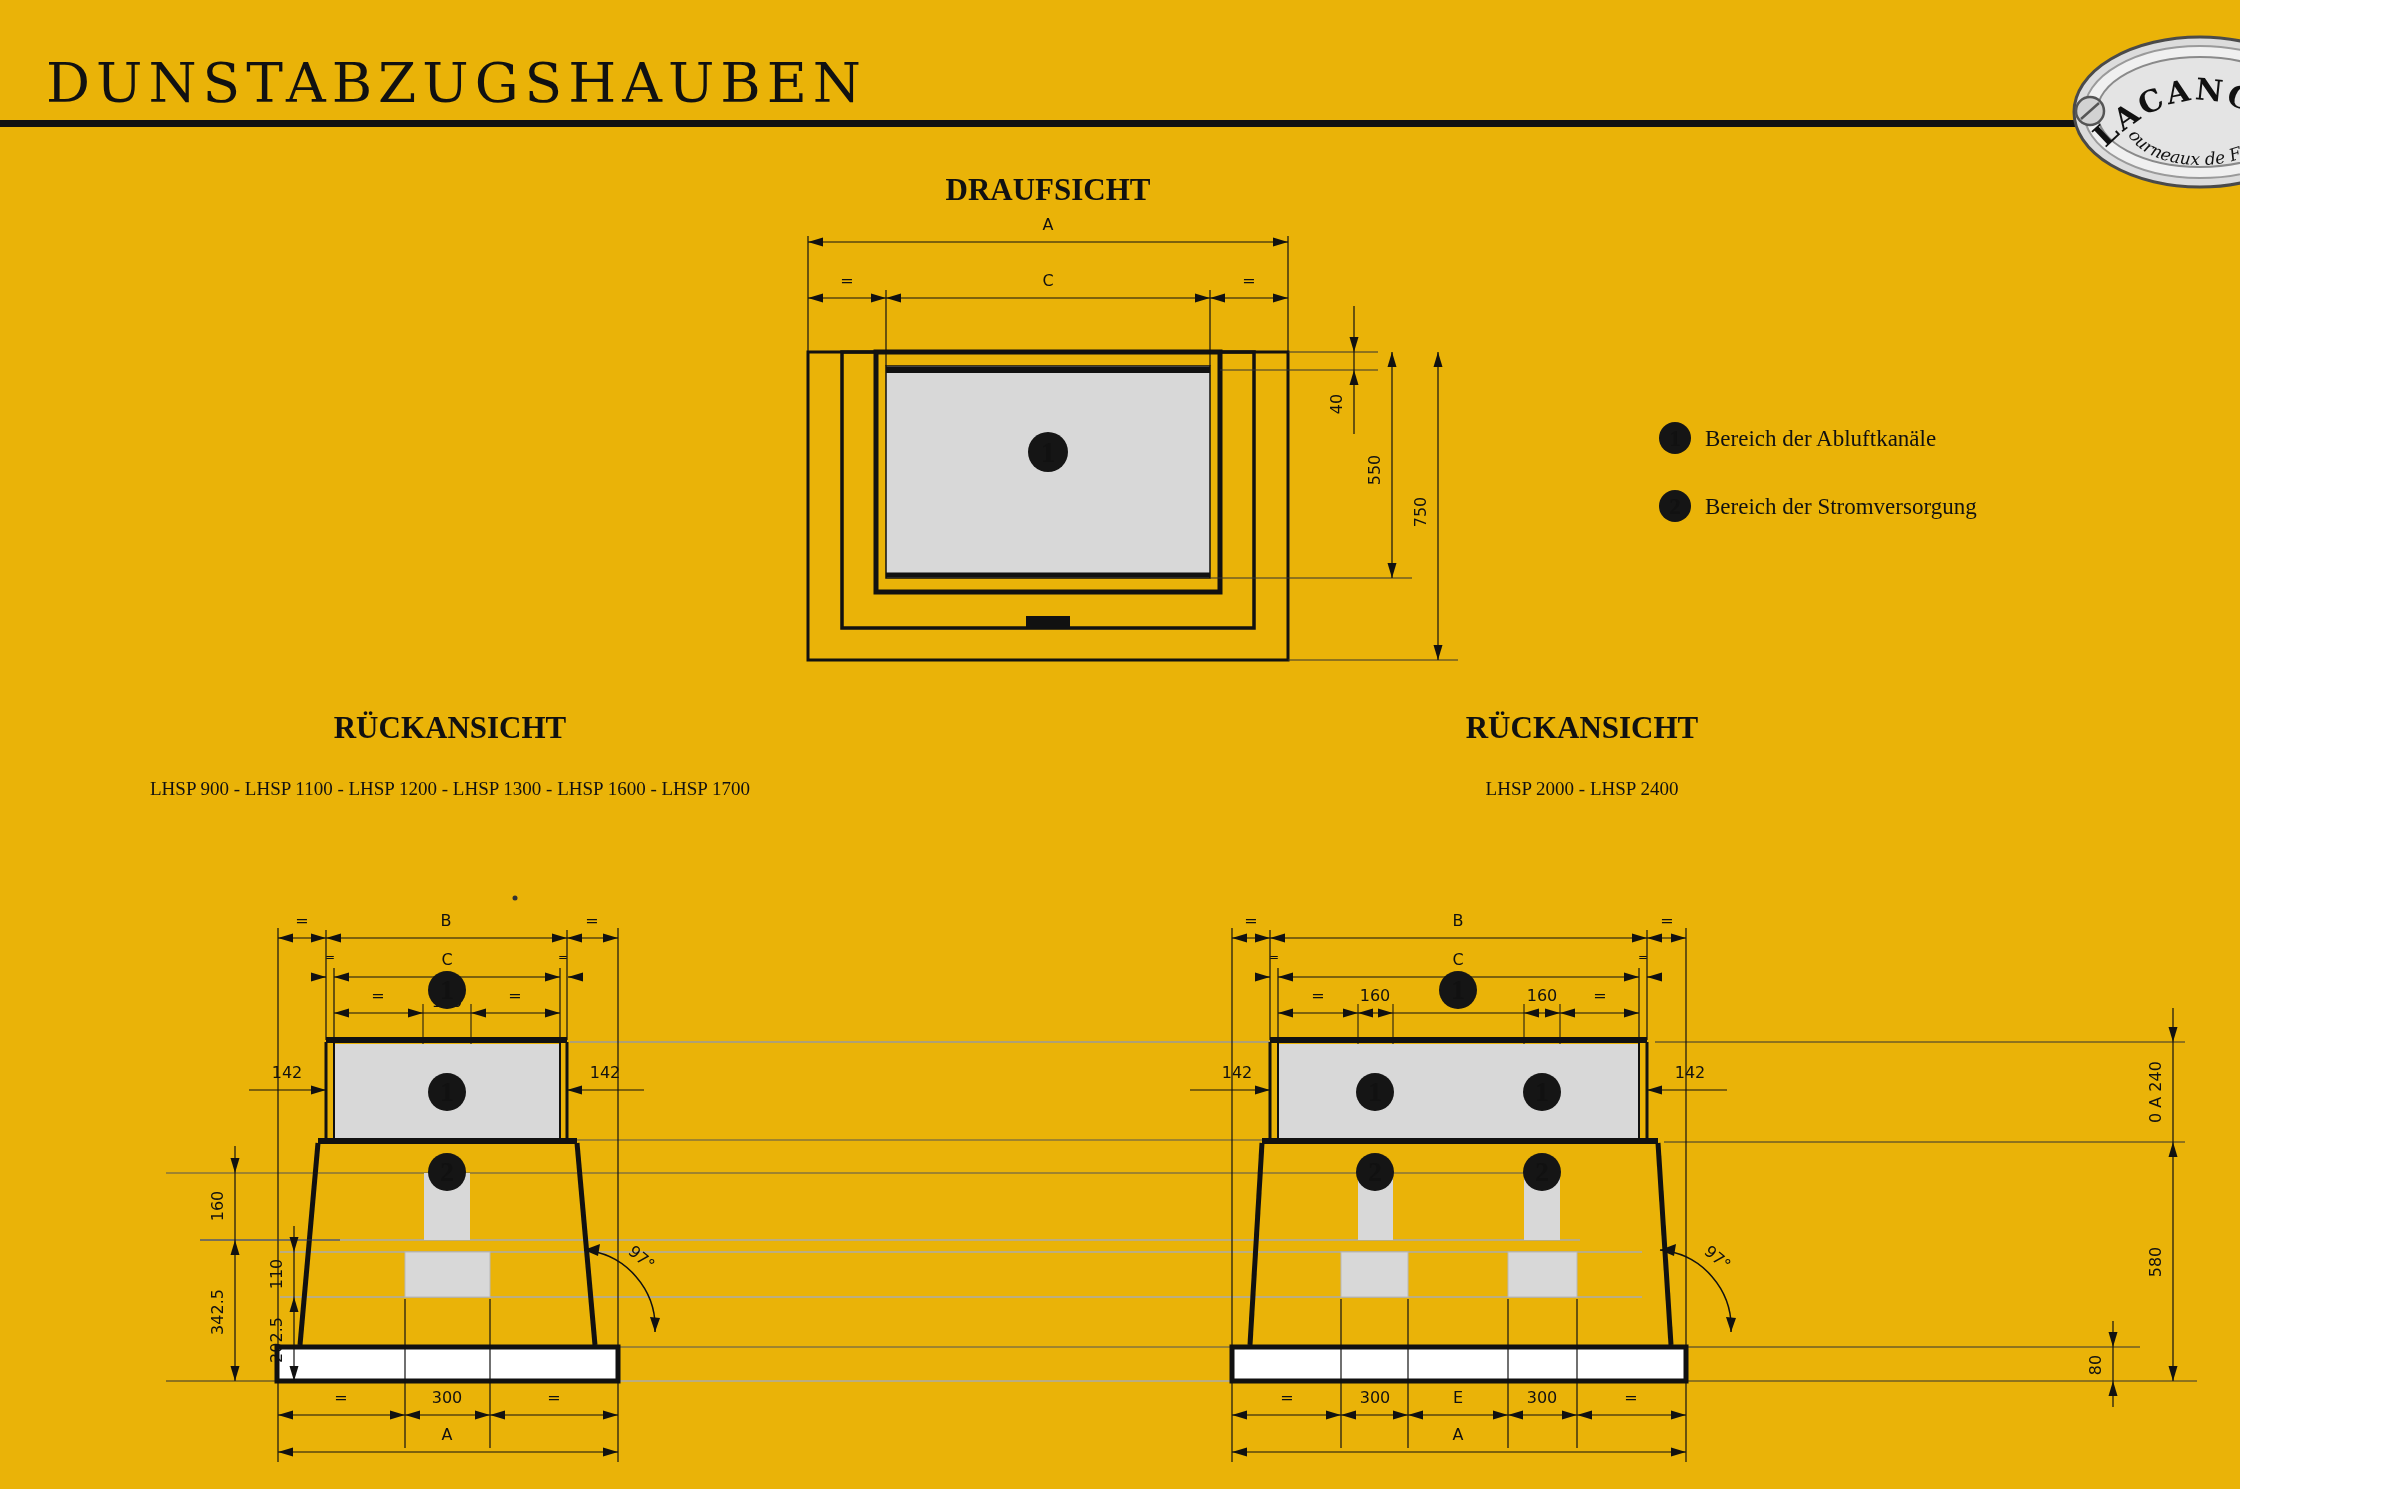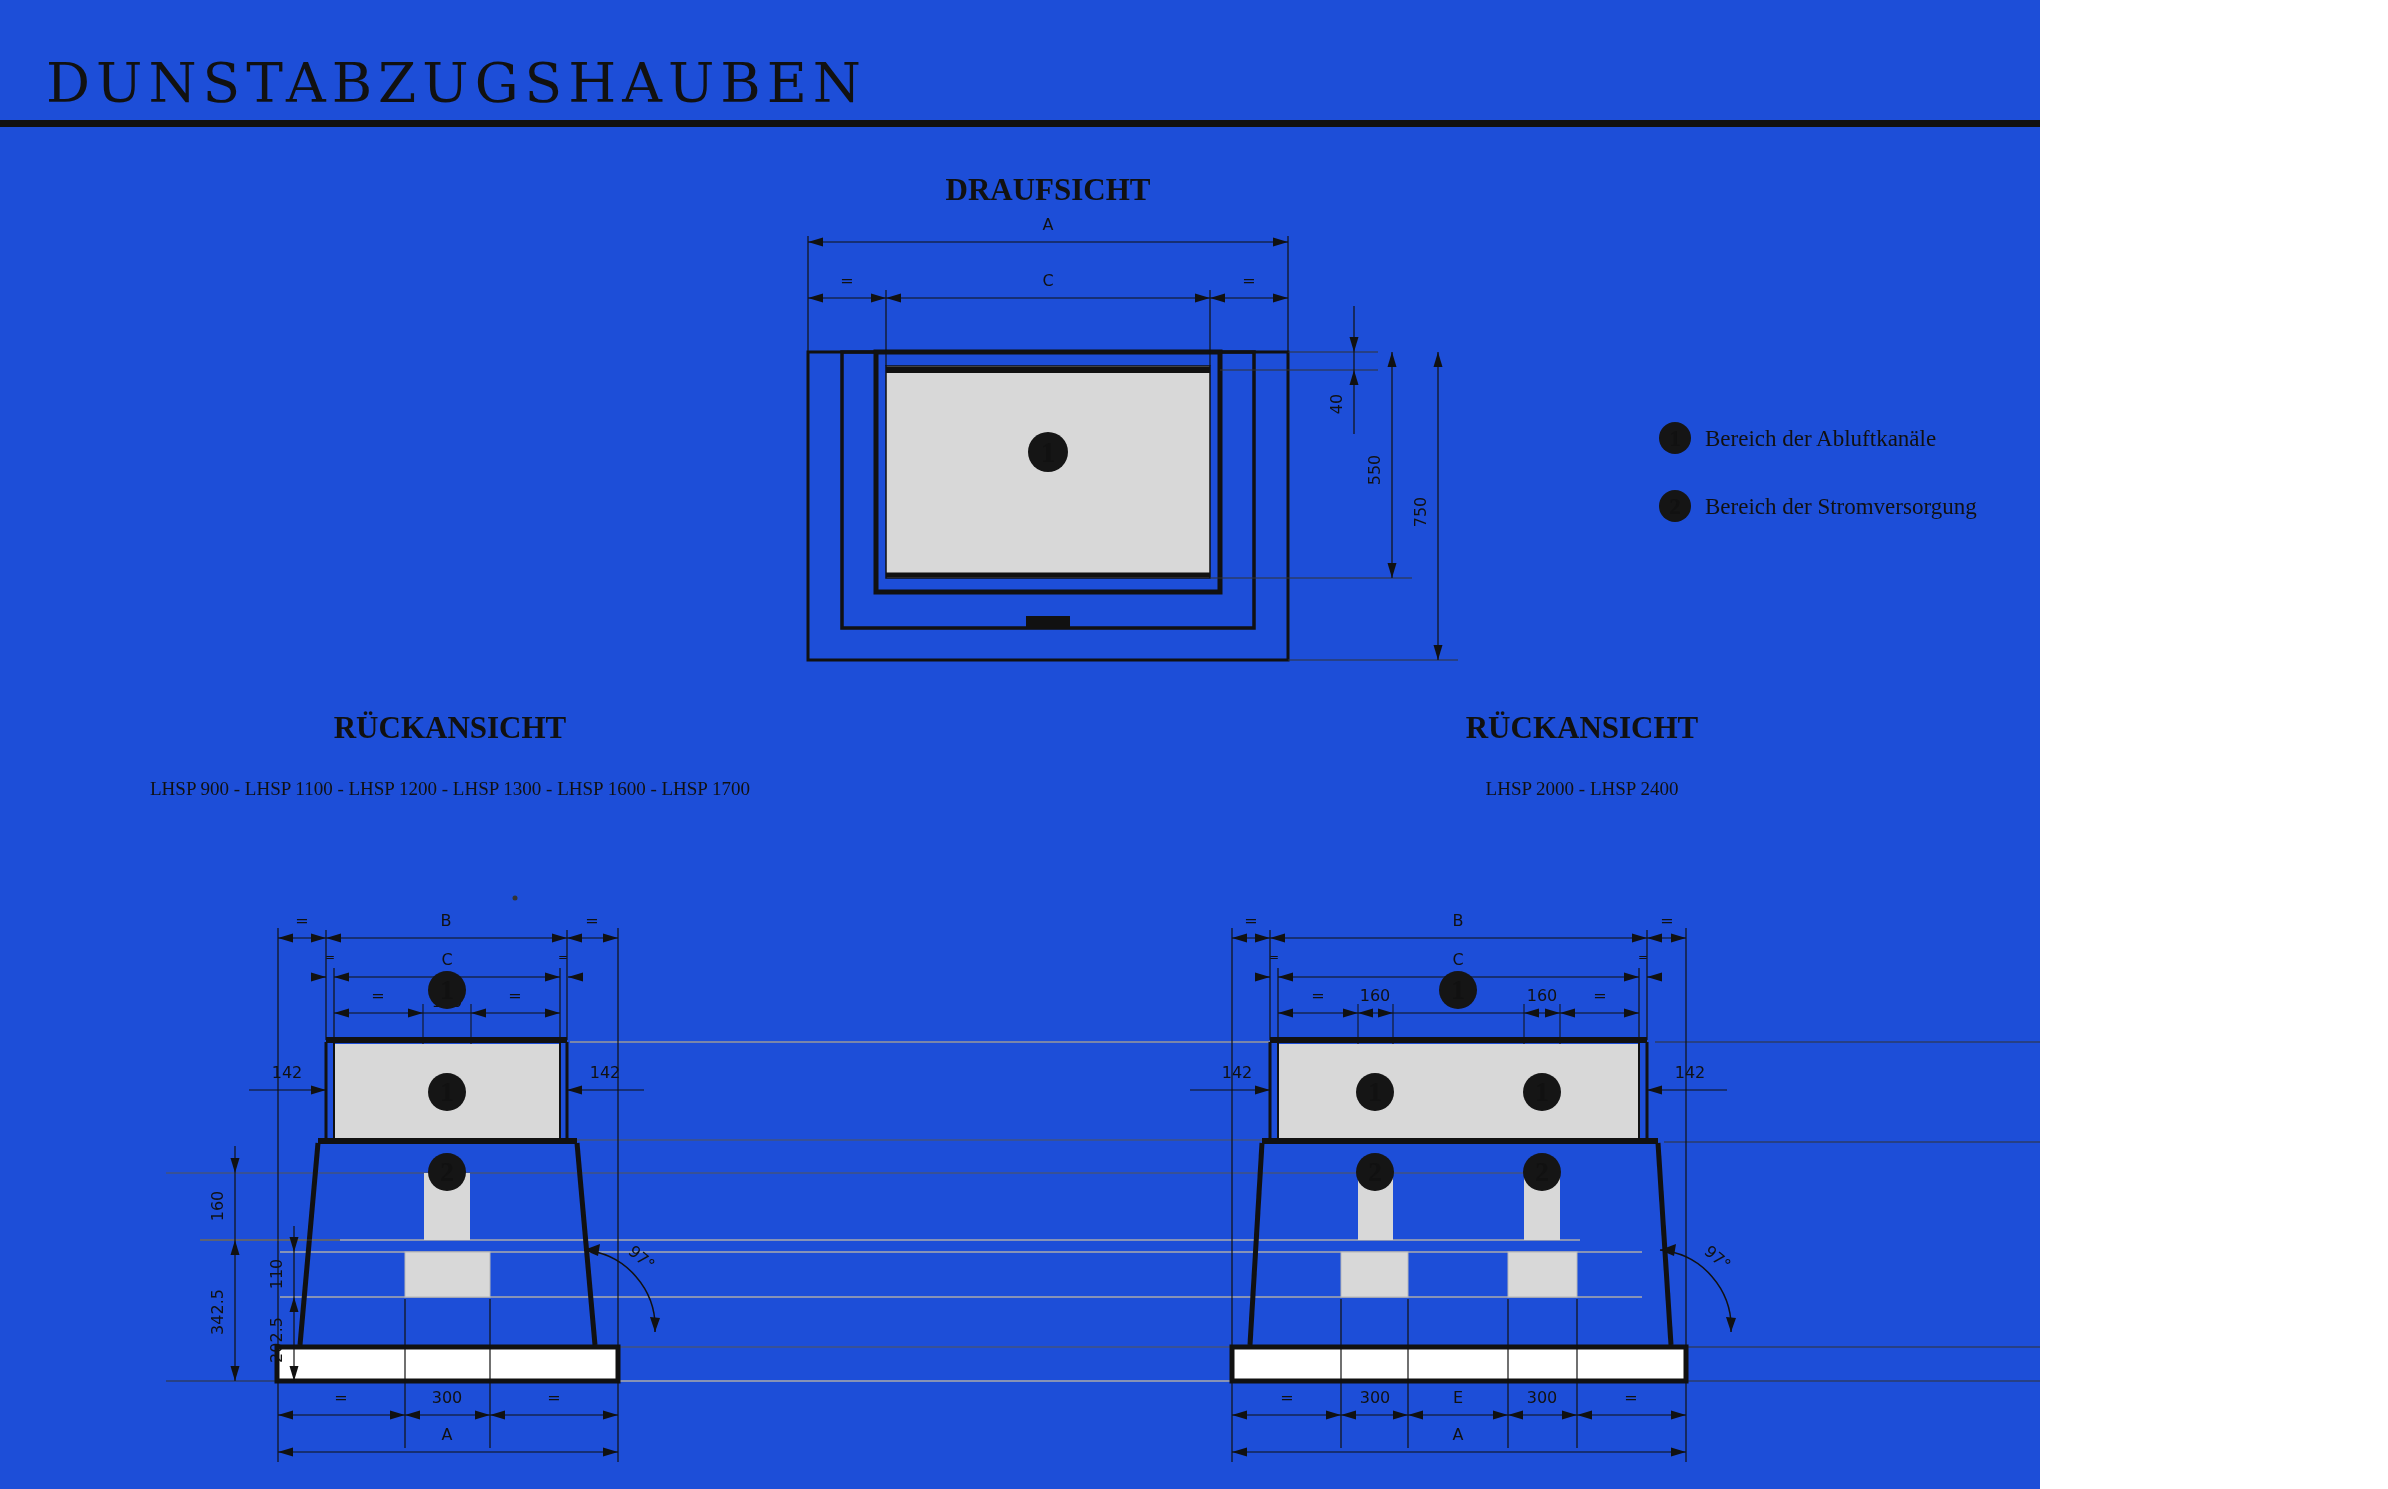--- a/index.html
+++ b/index.html
@@ -1,16 +1,16 @@
 <!DOCTYPE html>
 <html><head>
 <meta charset="utf-8">
 <style>
   html,body{margin:0;padding:0;background:#fff;}
-  .page{position:relative;width:2040px;height:1489px;background:#1d4ed8;overflow:hidden;
+  .page{position:relative;width:2240px;height:1489px;background:#eab308;overflow:hidden;
         font-family:"DejaVu Sans",sans-serif;}
   svg{display:block;}
   text{fill:#111;}
 </style>
 </head>
 <body>
 
 <div class="page">
 <svg viewBox="0 0 2388 1489" width="2388" height="1489" xmlns="http://www.w3.org/2000/svg">
 

